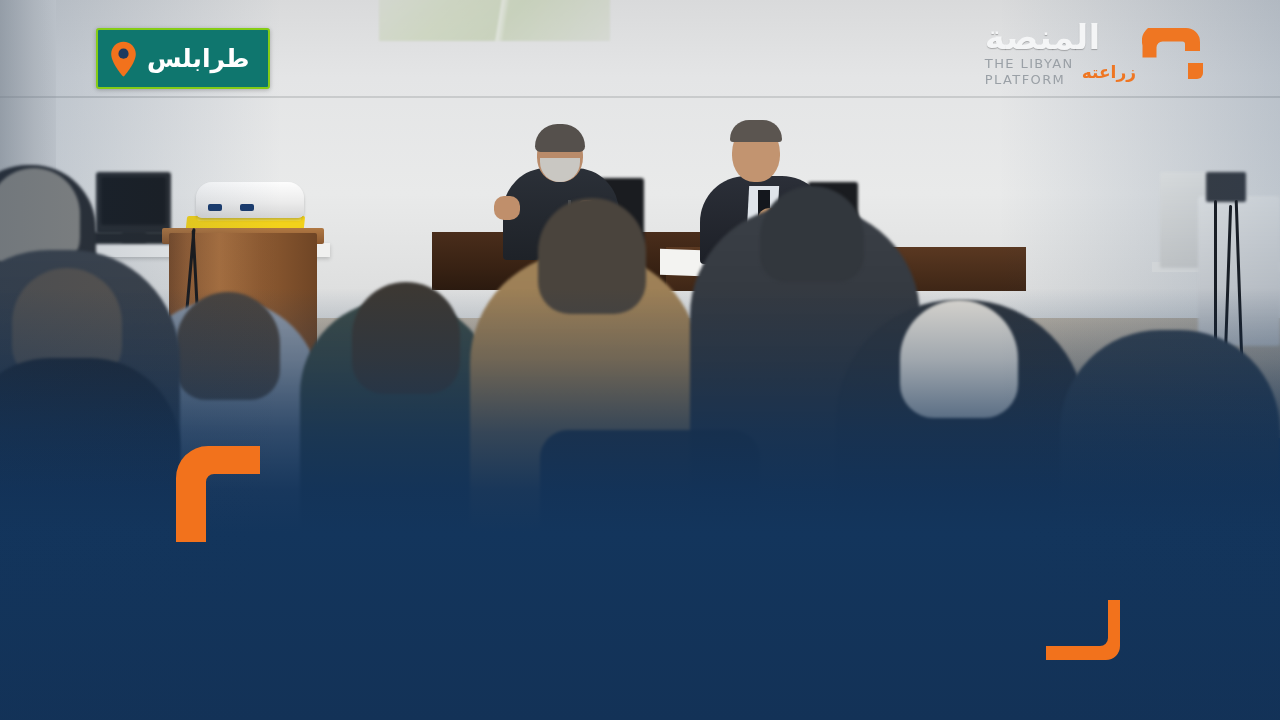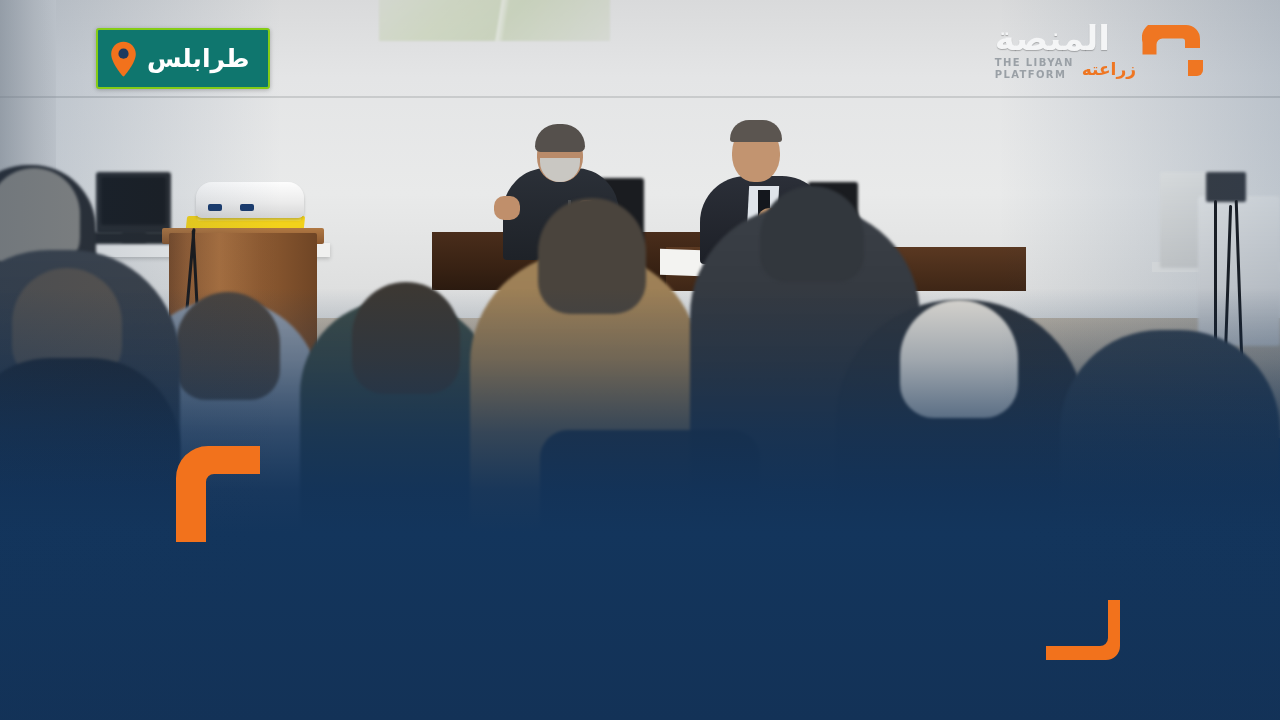--- a/index.html
+++ b/index.html
@@ -169,21 +169,21 @@
     position:absolute;right:72px;top:20px;
     display:flex;align-items:center;gap:6px;direction:rtl;
   }
   .logo-txt{display:flex;flex-direction:column;align-items:flex-end;line-height:1;}
   .logo-main{
     color:#f4f5f6;font-size:34px;font-weight:bold;direction:rtl;
     letter-spacing:1px;text-shadow:0 1px 1px rgba(0,0,0,.25);
   }
   .logo-sub-row{display:flex;align-items:center;gap:8px;direction:rtl;margin-top:2px;}
   .logo-sub-ar{color:#ef7622;font-size:17px;font-weight:bold;direction:rtl;}
-  .logo-sub-en{color:#9aa0a6;font-size:10px;font-weight:bold;letter-spacing:1.4px;line-height:1.25;text-align:left;direction:ltr;}
+  .logo-sub-en{color:#9aa0a6;font-size:13px;font-weight:normal;letter-spacing:1.4px;line-height:1.25;text-align:left;direction:ltr;}
   .logo-mark{position:relative;width:66px;height:62px;flex:0 0 auto;}
   .logo-mark svg{display:block;}
 
   
   .bracket-tl{position:absolute;left:176px;top:444px;width:84px;height:98px;}
   .bracket-br{position:absolute;left:1046px;top:600px;width:74px;height:62px;}
 
   .headline{
     position:absolute;right:66px;top:518px;width:930px;
     color:#ffffff;direction:rtl;text-align:right;

